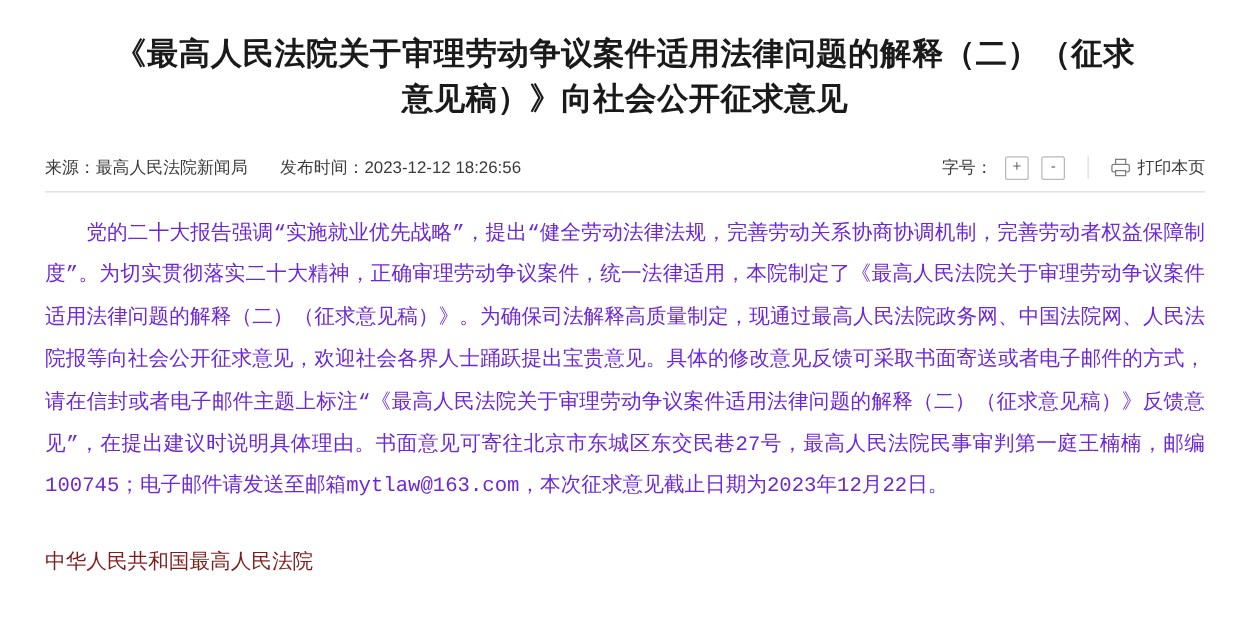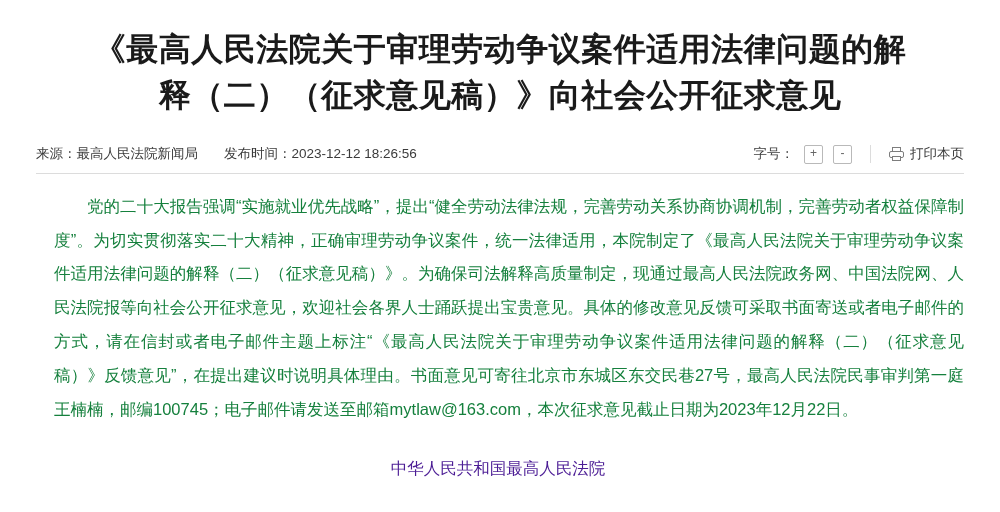--- a/index.html
+++ b/index.html
@@ -19,21 +19,21 @@
     width: 1000px;
     height: 512px;
     background: #fff;
     box-sizing: border-box;
     padding: 0 32px;
   }
   .doc-title {
     margin: 0;
     padding: 26px 48px 0 48px;
     font-family: "Liberation Serif", serif;
-    font-size: 32px;
+    font-size: 25px;
     font-weight: 700;
     line-height: 1.45;
     text-align: center;
     color: #1a1a1a;
     letter-spacing: 0.5px;
   }
   .meta-bar {
     margin: 26px 4px 0 4px;
     padding-bottom: 9px;
     border-bottom: 1px solid #dcdcdc;
@@ -115,38 +115,38 @@
   }
   .printer-icon .out {
     position: absolute;
     left: 3px; top: 9px;
     width: 9px; height: 5px;
     border: 1px solid #7d7d7d;
     box-sizing: border-box;
     background: #fff;
   }
   .content {
-    margin: 16px 4px 0 22px;
-    font-family: Liberation Sans, sans-serif;
+    margin: 16px 4px 0 4px;
+    font-family: Liberation Mono, monospace;
     font-size: 16.5px;
     line-height: 2.05;
-    color: #15803d;
+    color: #6d28d9;
     text-align: justify;
   }
   .content p {
     margin: 0 0 6px 0;
     text-indent: 2em;
   }
   .sign {
     margin: 26px 4px 0 4px;
     font-family: "Liberation Serif", serif;
     font-size: 16.5px;
     line-height: 2.0;
-    color: #4c1d95;
-    text-align: center;
+    color: #7f1d1d;
+    text-align: left;
     padding-right: 4px;
   }
 </style>
 </head>
 <body>
 
 <div class="page">
 
   <h1 class="doc-title">《最高人民法院关于审理劳动争议案件适用法律问题的解释（二）（征求意见稿）》向社会公开征求意见</h1>
 

